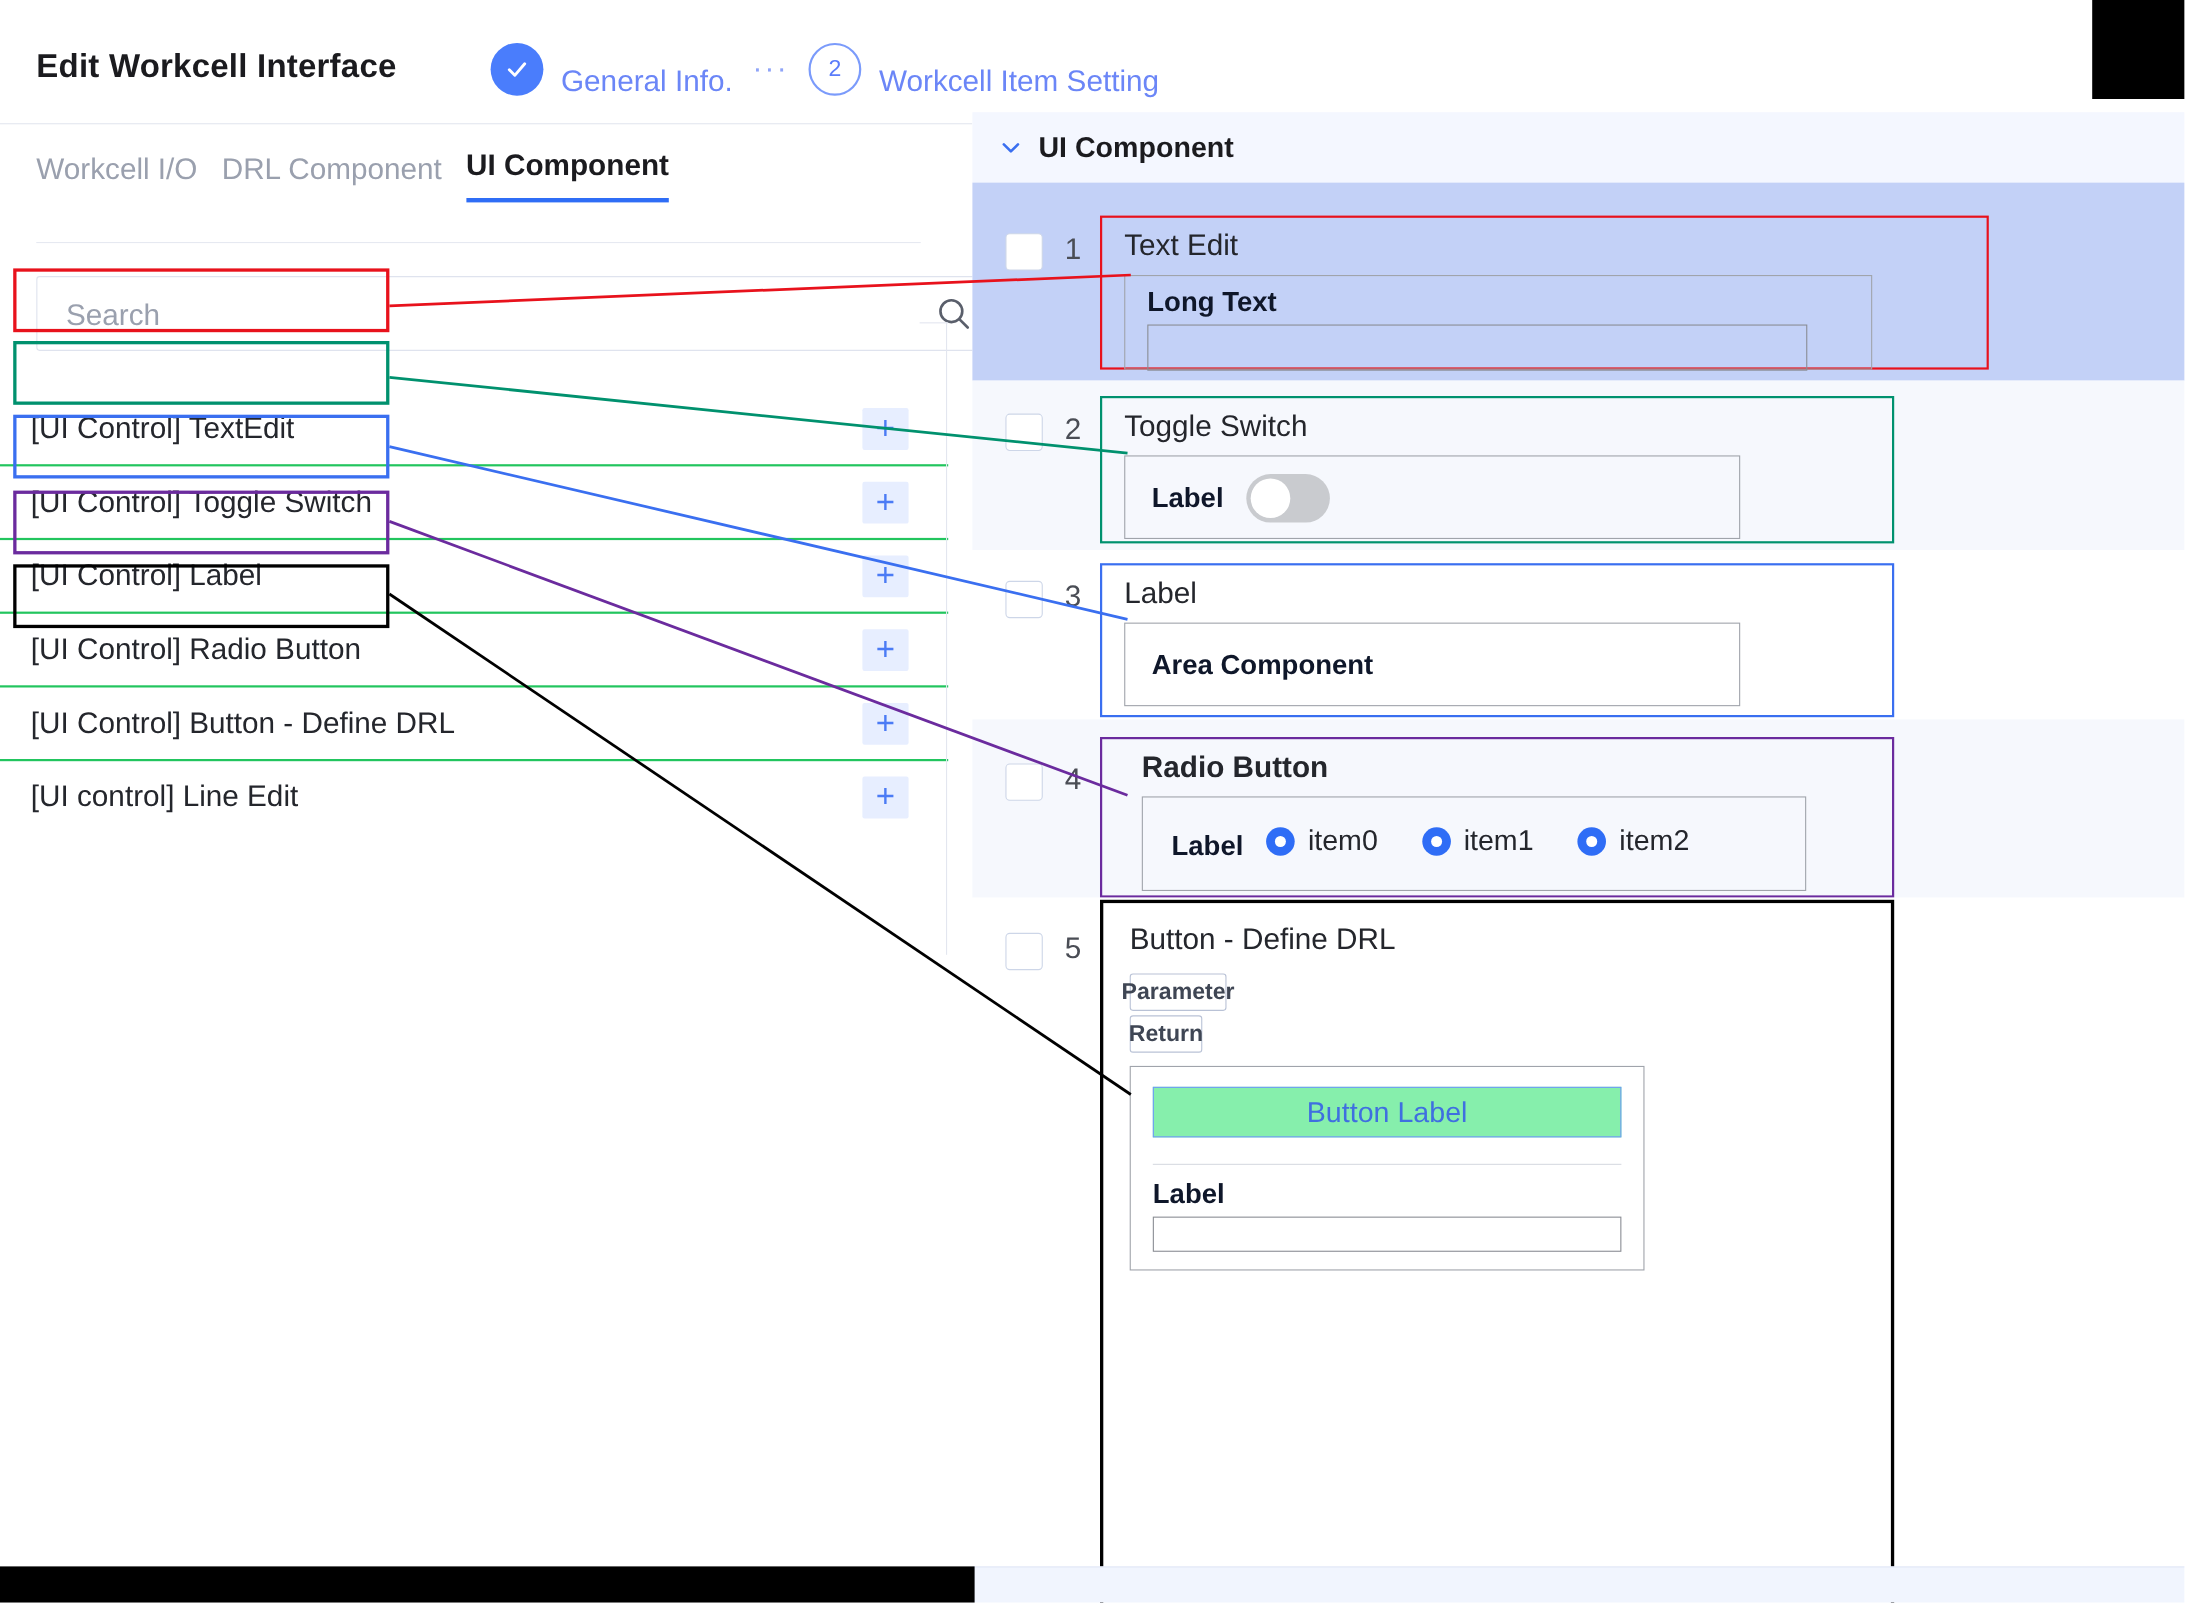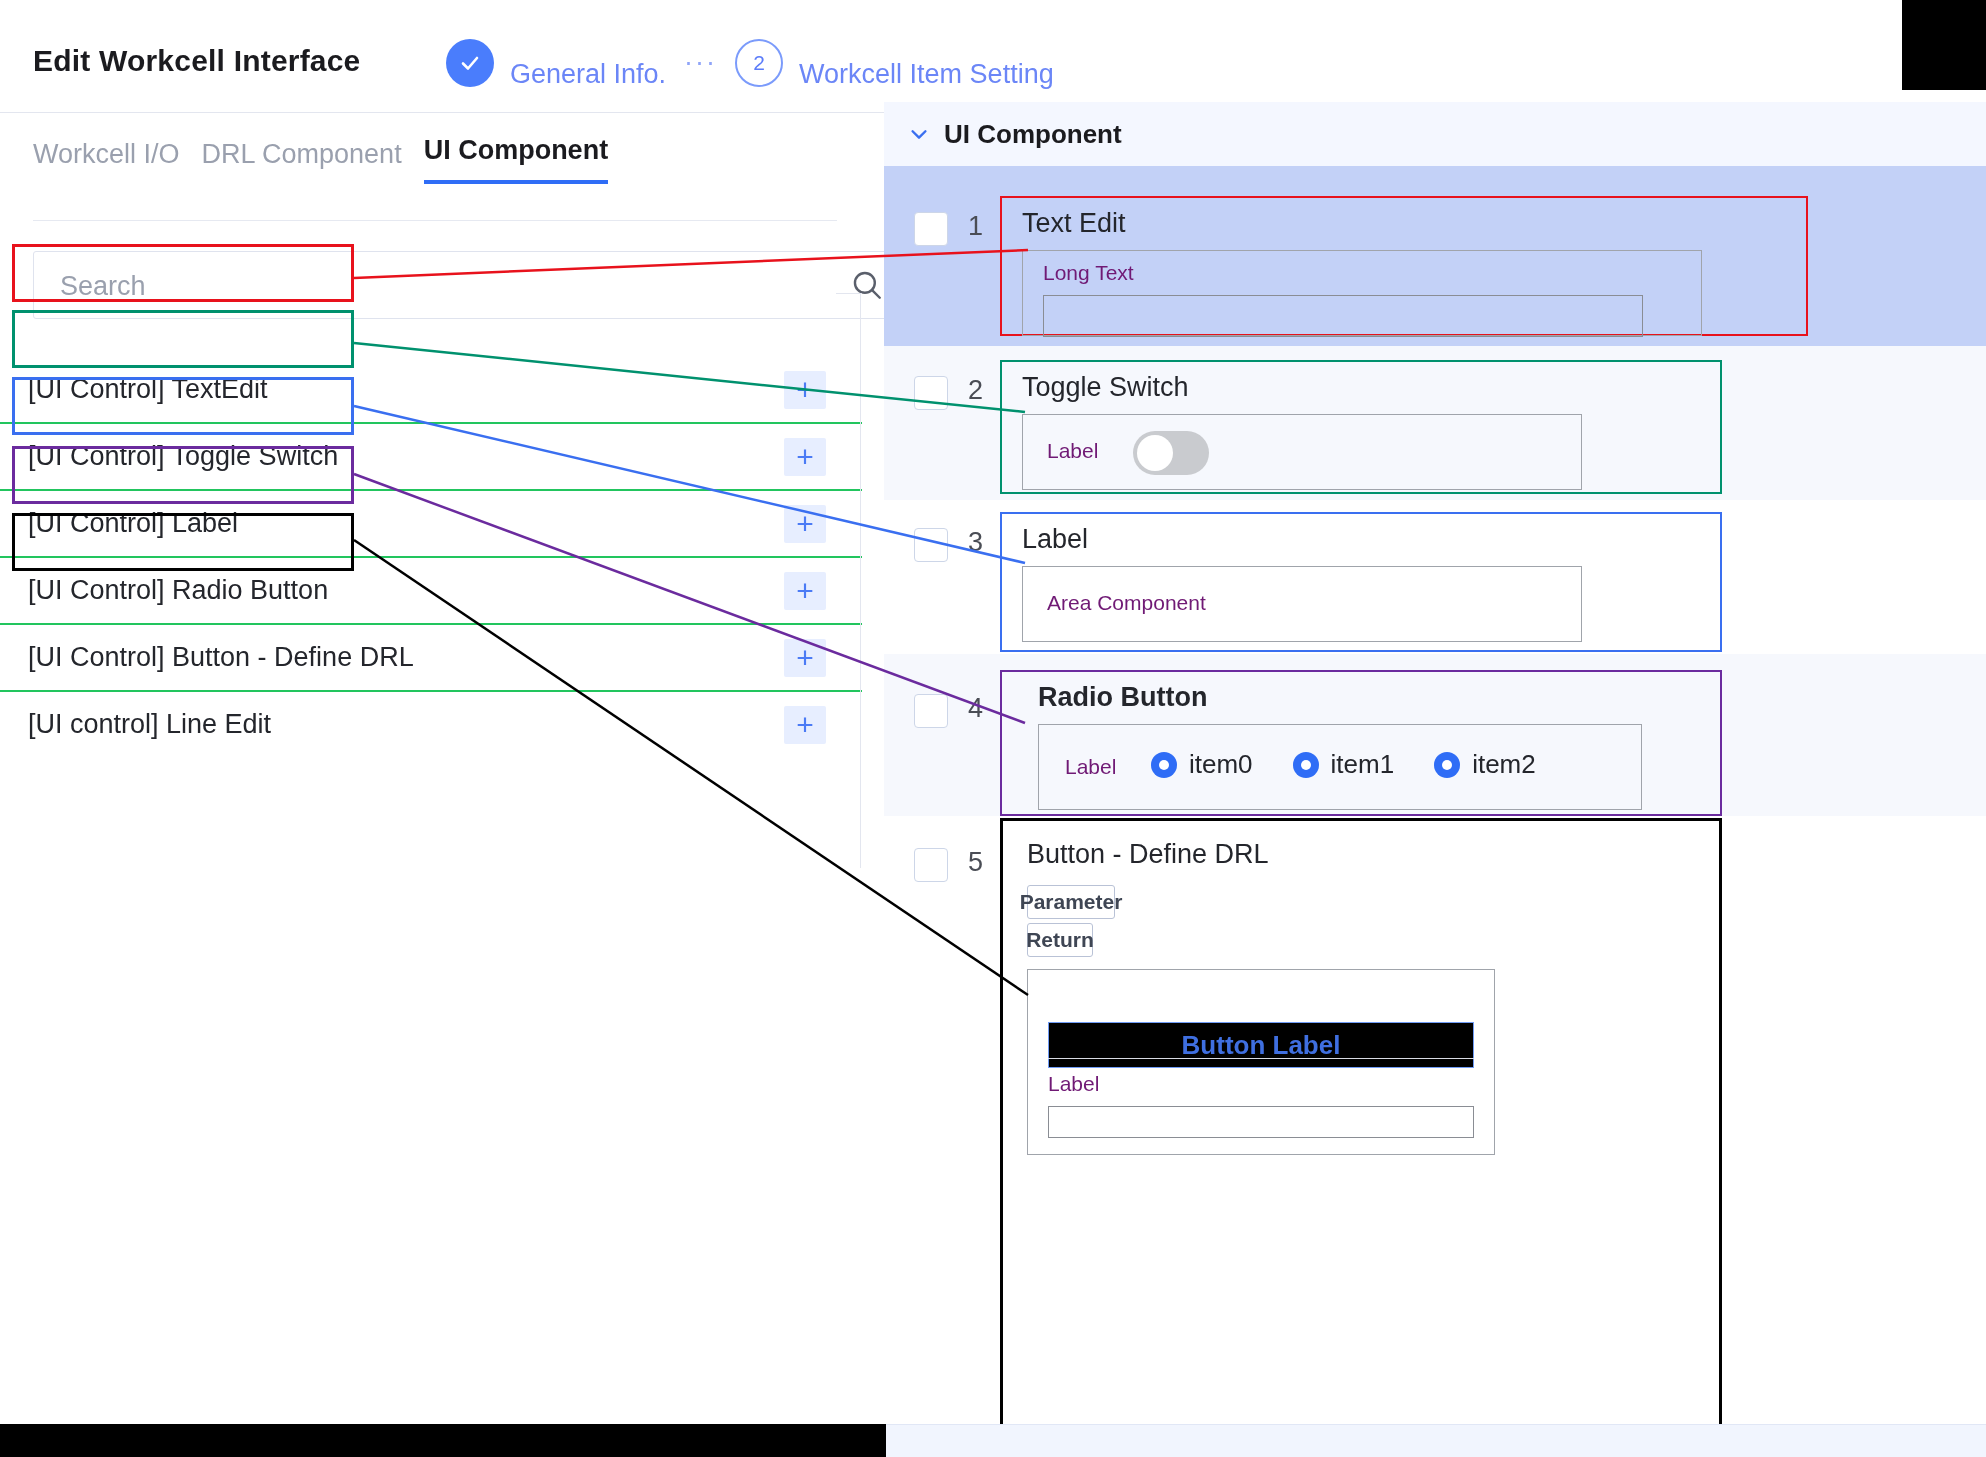--- a/index.html
+++ b/index.html
@@ -52,38 +52,38 @@
   .item-row{position:absolute;left:0;width:1102px;box-sizing:border-box;}
   .item-row.sel{background:#c3d1f7;}
   .item-row.alt{background:#f6f8fd;}
   .item-chk{position:absolute;left:30px;width:34px;height:34px;border:1px solid #cdd6e8;border-radius:4px;background:#fff;box-sizing:border-box;}
   .item-num{position:absolute;left:84px;font-size:27px;color:#4a4d55;}
 
   .card{position:absolute;box-sizing:border-box;background:transparent;}
   .card-title{position:absolute;font-size:27px;color:#24262c;white-space:nowrap;}
 
   .inner-box{position:absolute;border:1px solid #a0a4ab;box-sizing:border-box;}
-  .bold-lbl{font-size:21px;font-weight:normal;color:#701a75;}
+  .bold-lbl{font-size:25px;font-weight:bold;color:#0f172a;}
   .txt-input{border:1px solid #8a8d94;box-sizing:border-box;background:transparent;}
 
   
   .toggle{width:76px;height:44px;border-radius:22px;background:#c9cbcf;position:relative;}
   .toggle .knob{position:absolute;left:4px;top:4px;width:36px;height:36px;border-radius:50%;background:#fff;}
 
   
   .radio-group{position:absolute;display:flex;align-items:center;gap:40px;}
   .radio-item{display:flex;align-items:center;gap:12px;}
   .radio-dot{width:26px;height:26px;border-radius:50%;background:#2f6df6;display:flex;align-items:center;justify-content:center;}
   .radio-dot i{width:10px;height:10px;border-radius:50%;background:#fff;display:block;}
   .radio-text{font-size:26px;color:#24262c;}
 
   
   .tag-btn{position:absolute;border:1px solid #b9c2d6;border-radius:3px;background:#fff;display:flex;align-items:center;justify-content:center;font-size:21px;font-weight:bold;color:#3f4654;}
 
-  .btn-primary{position:absolute;border:1px solid #6f9bf5;background:#000000;display:flex;align-items:center;justify-content:center;font-size:26px;font-weight:bold;color:#3f6fe0;box-sizing:border-box;margin-top:34px;}
+  .btn-primary{position:absolute;border:1px solid #6f9bf5;background:#86efac;display:flex;align-items:center;justify-content:center;font-size:26px;font-weight:normal;color:#3f6fe0;box-sizing:border-box;}
   .hr-soft{position:absolute;height:1px;background:#d8dbe2;}
 
   
   .lines{position:absolute;left:0;top:0;width:1986px;height:1457px;pointer-events:none;}
 
   
   .hl{position:absolute;box-sizing:border-box;background:transparent;}
 
   
   .black-block{position:absolute;background:#000;}

